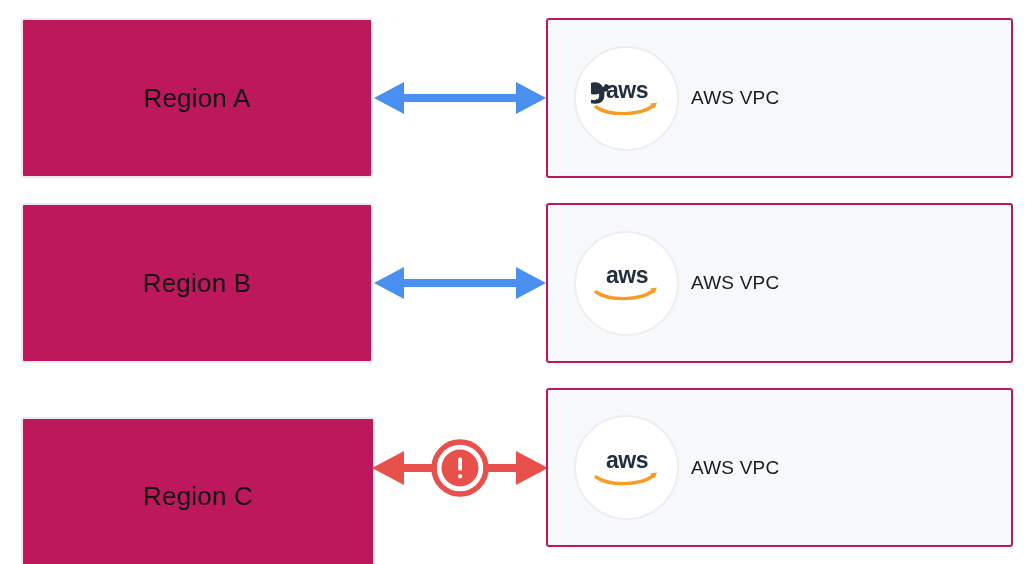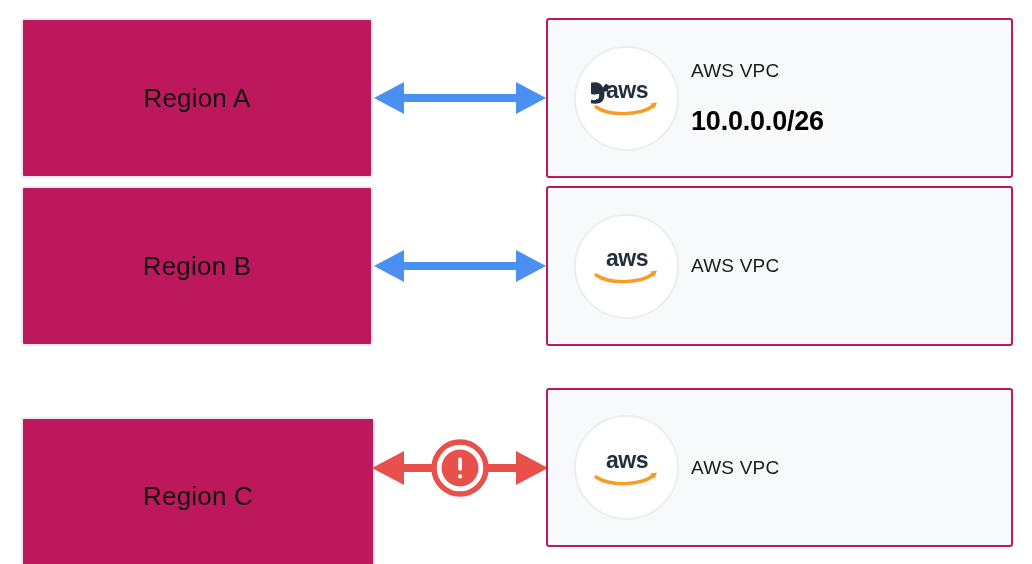--- a/index.html
+++ b/index.html
@@ -18,21 +18,21 @@
     position: relative;
     width: 1032px;
     height: 564px;
   }
   .row {
     position: absolute;
     left: 0;
     width: 1032px;
   }
   .row-1 { top: 18px;  height: 160px; }
-  .row-2 { top: 186px; height: 160px; }
+  .row-2 { top: 203px; height: 160px; }
   .row-3 { top: 388px; height: 159px; }
 
   .region-box {
     position: absolute;
     left: 21px;
     top: 0;
     width: 352px;
     height: 100%;
     box-sizing: border-box;
     background: #be185d;
@@ -177,24 +177,20 @@
           <g fill="#232f3e">
             <path d="M17.0 16.6c0-1.0.1-1.8.3-2.4.2-.6.5-1.3.9-2 .1-.2.2-.5.2-.7 0-.3-.2-.6-.6-.9l-1.9-1.3c-.3-.2-.5-.3-.8-.3-.3 0-.6.1-.9.4-.4.4-.8.9-1.1 1.4-.3.5-.6 1.1-1 1.8-1.5-3.6-4.4-5.4-8.6-5.4-2.0 0-3.6.5-4.8 1.6C-2.4 9.9-3 11.4-3 13.2c0 1.9.6 3.4 1.8 4.6 1.2 1.2 2.8 1.8 4.9 1.8h.1l-.1-.1c1.4 0 2.9-.2 4.4-.7v1.7c0 1.6-.4 2.8-1.1 3.6-.7.8-1.9 1.2-3.5 1.2-1.7 0-3.6-.4-5.6-1.2-.3-.1-.5-.2-.7-.2-.4 0-.6.3-.6.9v1.4c0 .3.1.6.2.8.1.2.4.3.7.5 1.9.8 4.1 1.2 6.6 1.2 3.0 0 5.3-.7 6.9-2.2 1.6-1.5 2.4-3.6 2.4-6.4v-3.5z"></path>
           </g>
           <text x="36" y="23" font-family="'Liberation Sans', sans-serif" font-size="23" font-weight="600" fill="#232f3e" text-anchor="middle" letter-spacing="-0.5">aws</text>
           <path d="M5 32 C 18 41, 48 41, 62 31" stroke="#f79c24" stroke-width="3.4" fill="none" stroke-linecap="round"></path>
           <polygon points="63.5,33.5 66,27.5 59,28.4" fill="#f79c24"></polygon>
         </svg>
       </div>
       <div class="vpc-text">
         <span class="vpc-title">AWS VPC</span>
-        <div class="vpc-cidr-line">
-          <span class="vpc-cidr">10.0.0.0/26</span>
-
-        </div>
       </div>
     </div>
   </div>
 
   <div class="row row-2">
     <div class="region-box">
       <span class="region-label">Region B</span>
     </div>
 
     <div class="connector">

